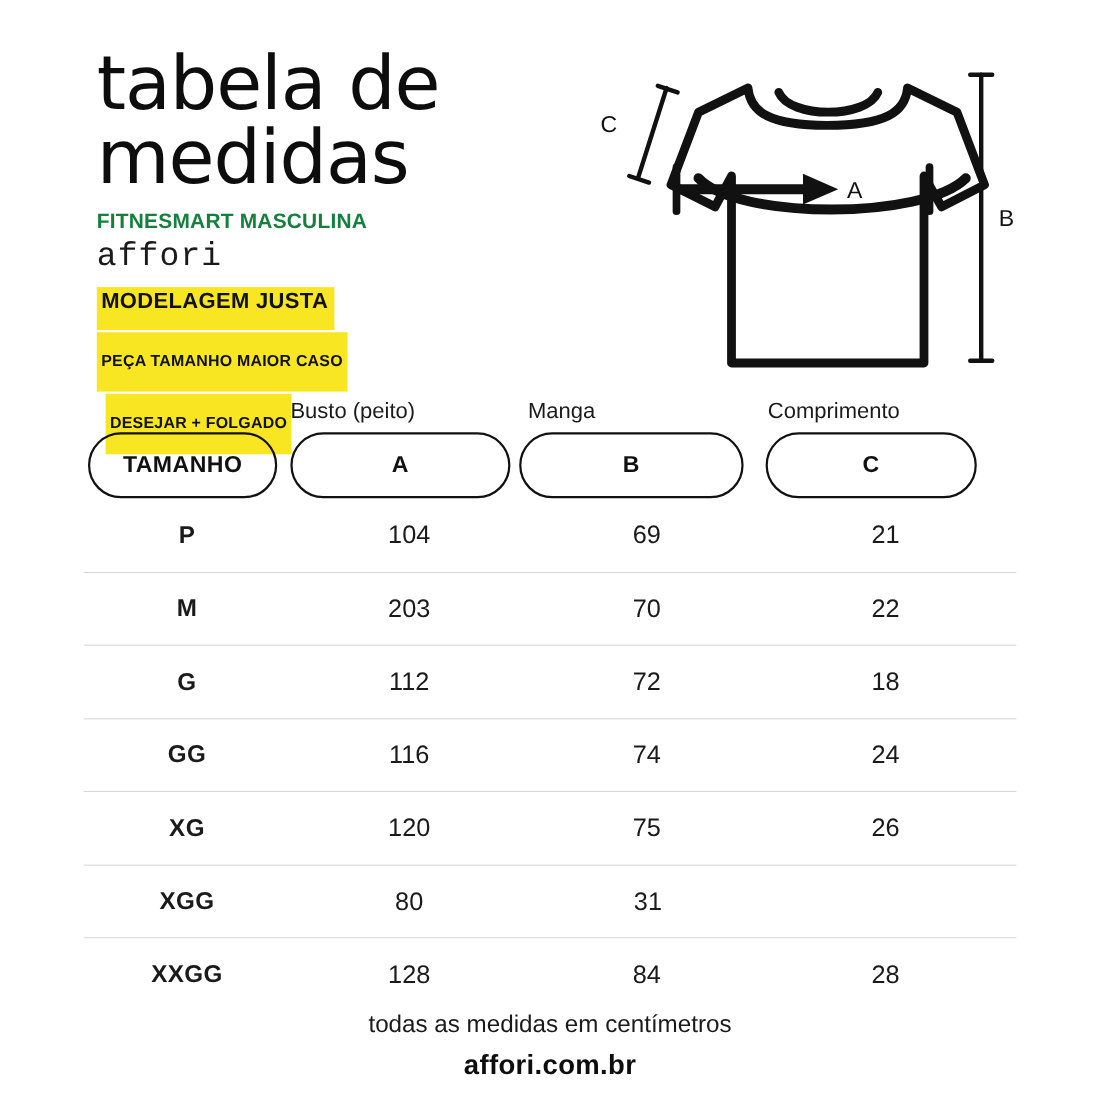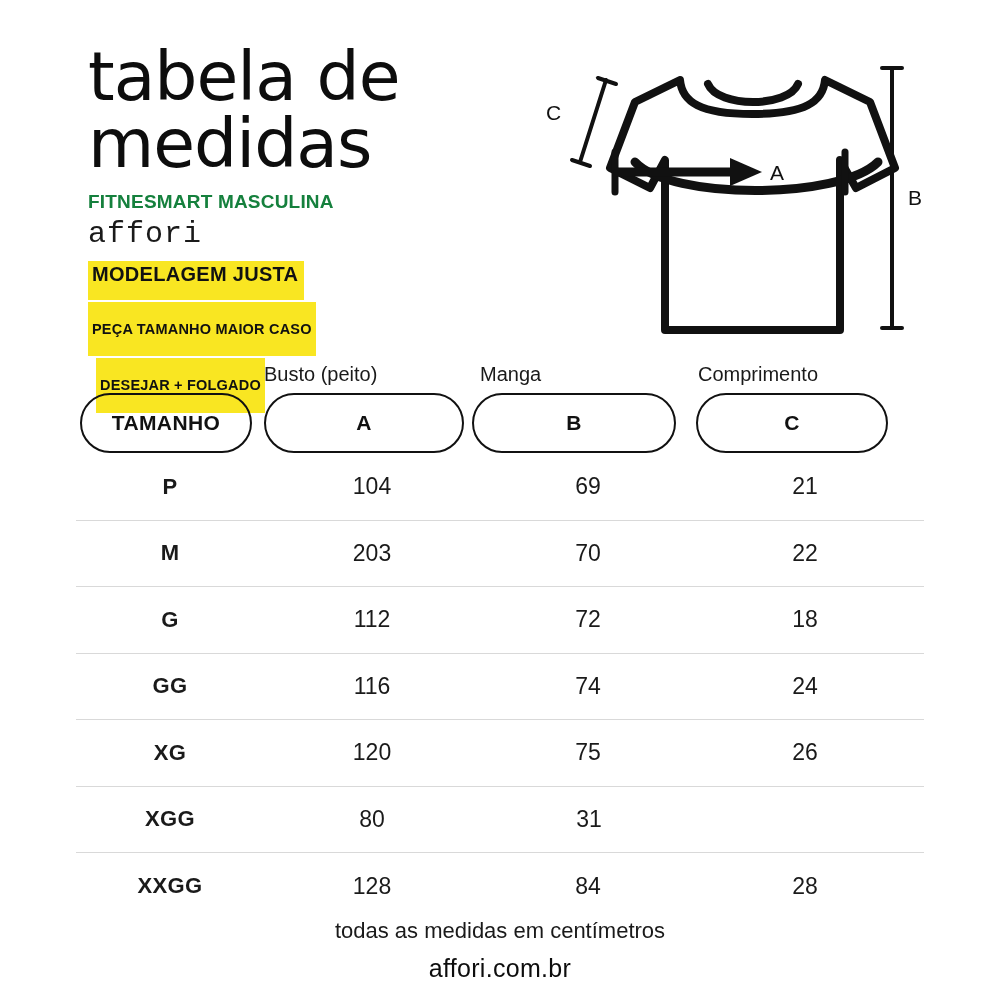--- a/index.html
+++ b/index.html
@@ -147,21 +147,21 @@
     text-align: center;
     font-size: 22px;
     color: #1a1a1a;
   }
   .site {
     position: absolute;
     left: 0; right: 0;
     top: 954px;
     text-align: center;
     font-size: 25px;
-    font-weight: 400;
+    font-weight: 700;
     letter-spacing: 0.3px;
     color: #0d0d0d;
   }
 </style>
 </head>
 <body>
 
 <div class="page">
 
   <div class="header">

